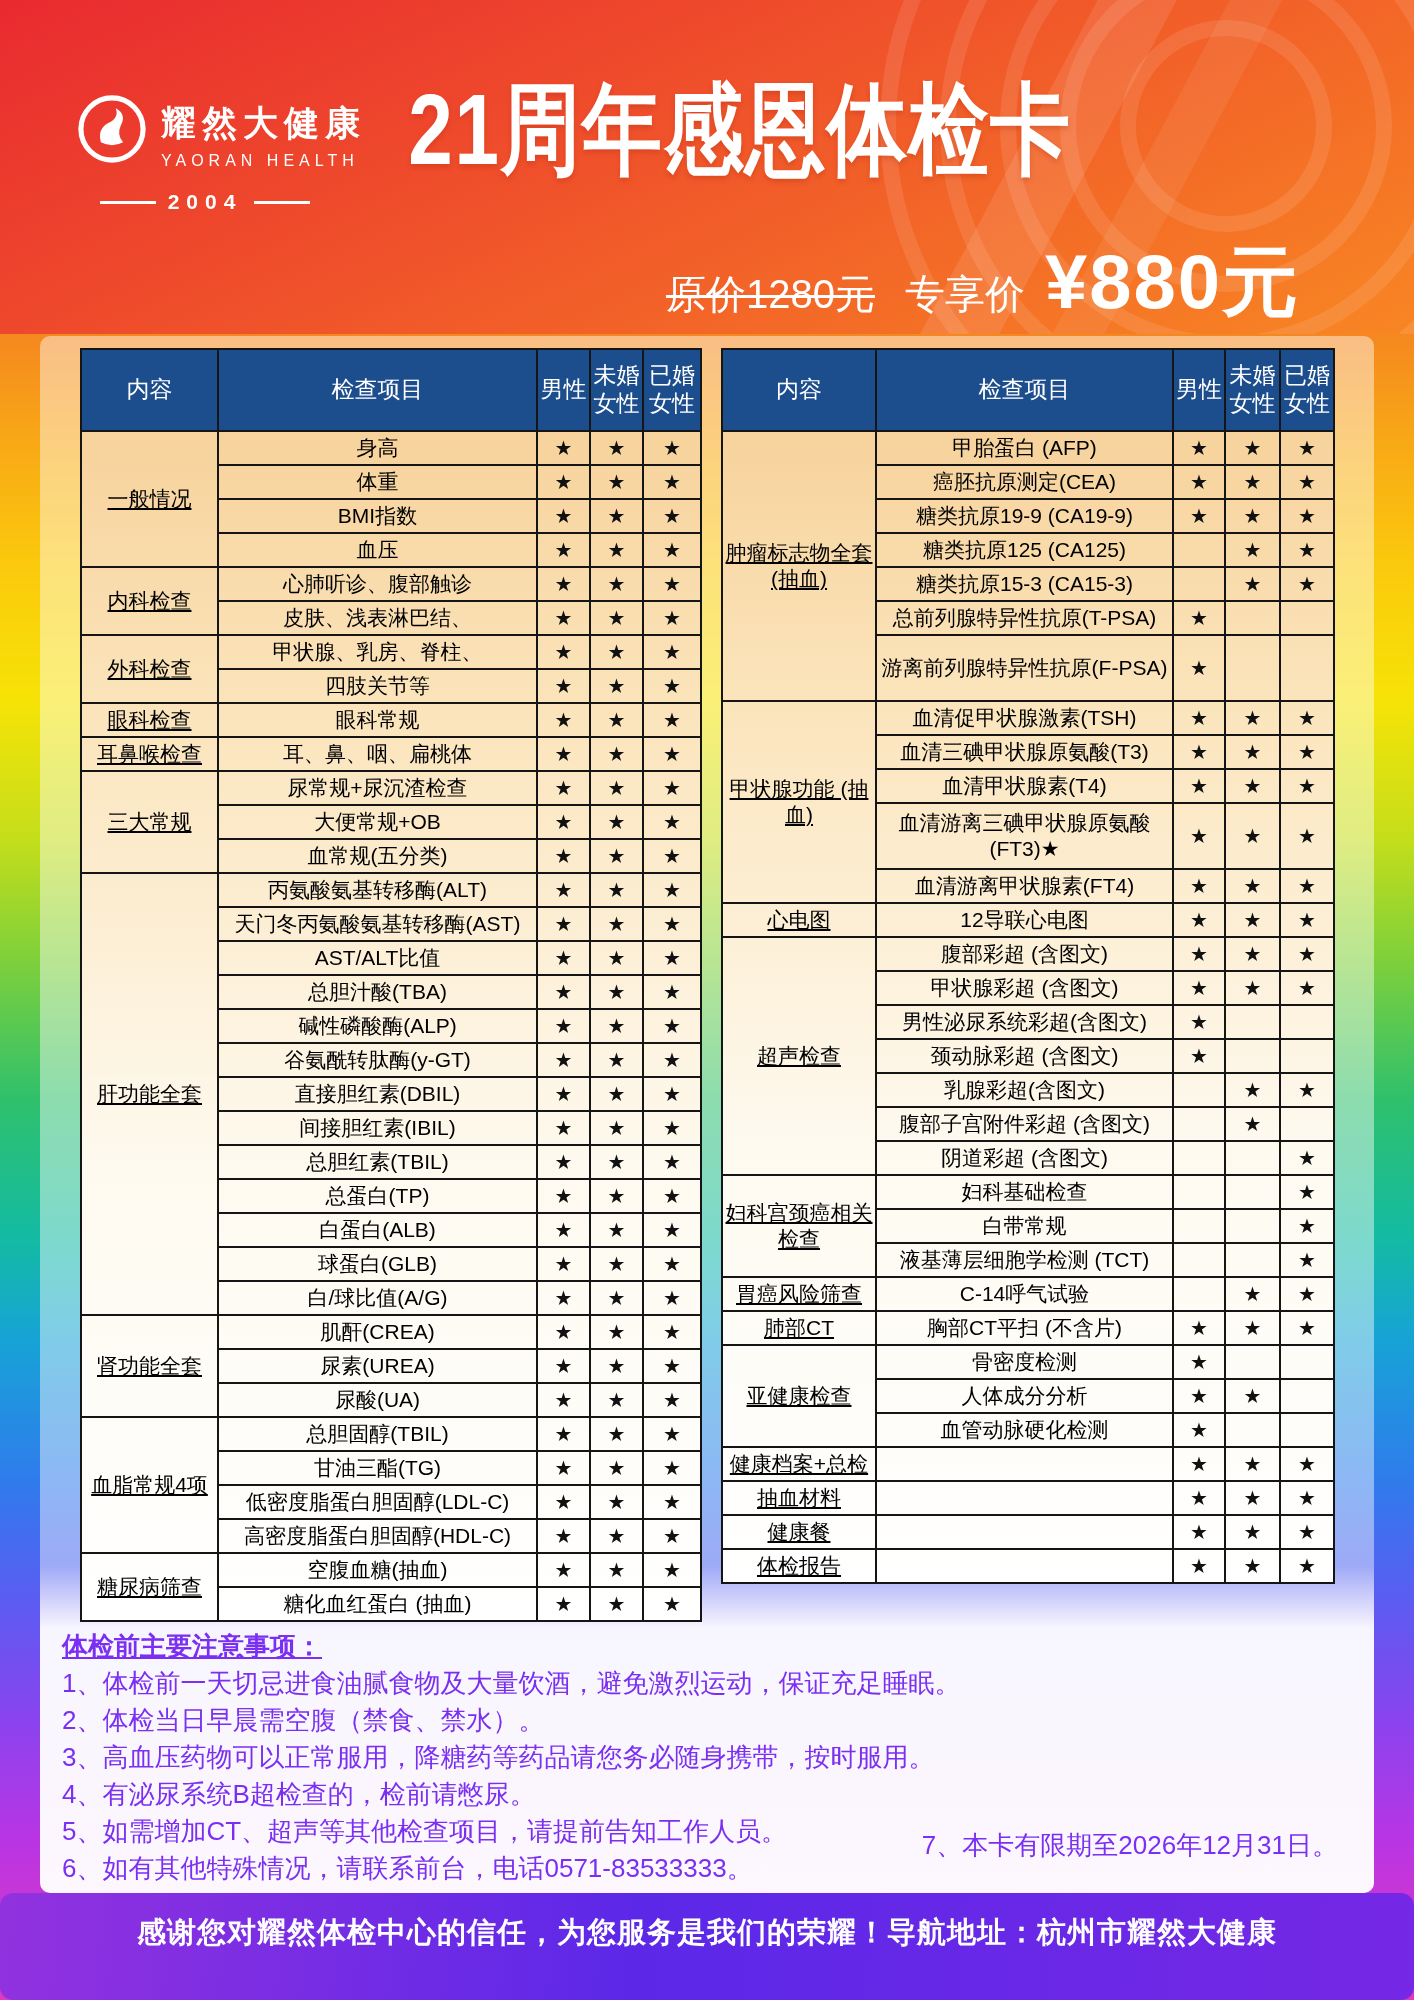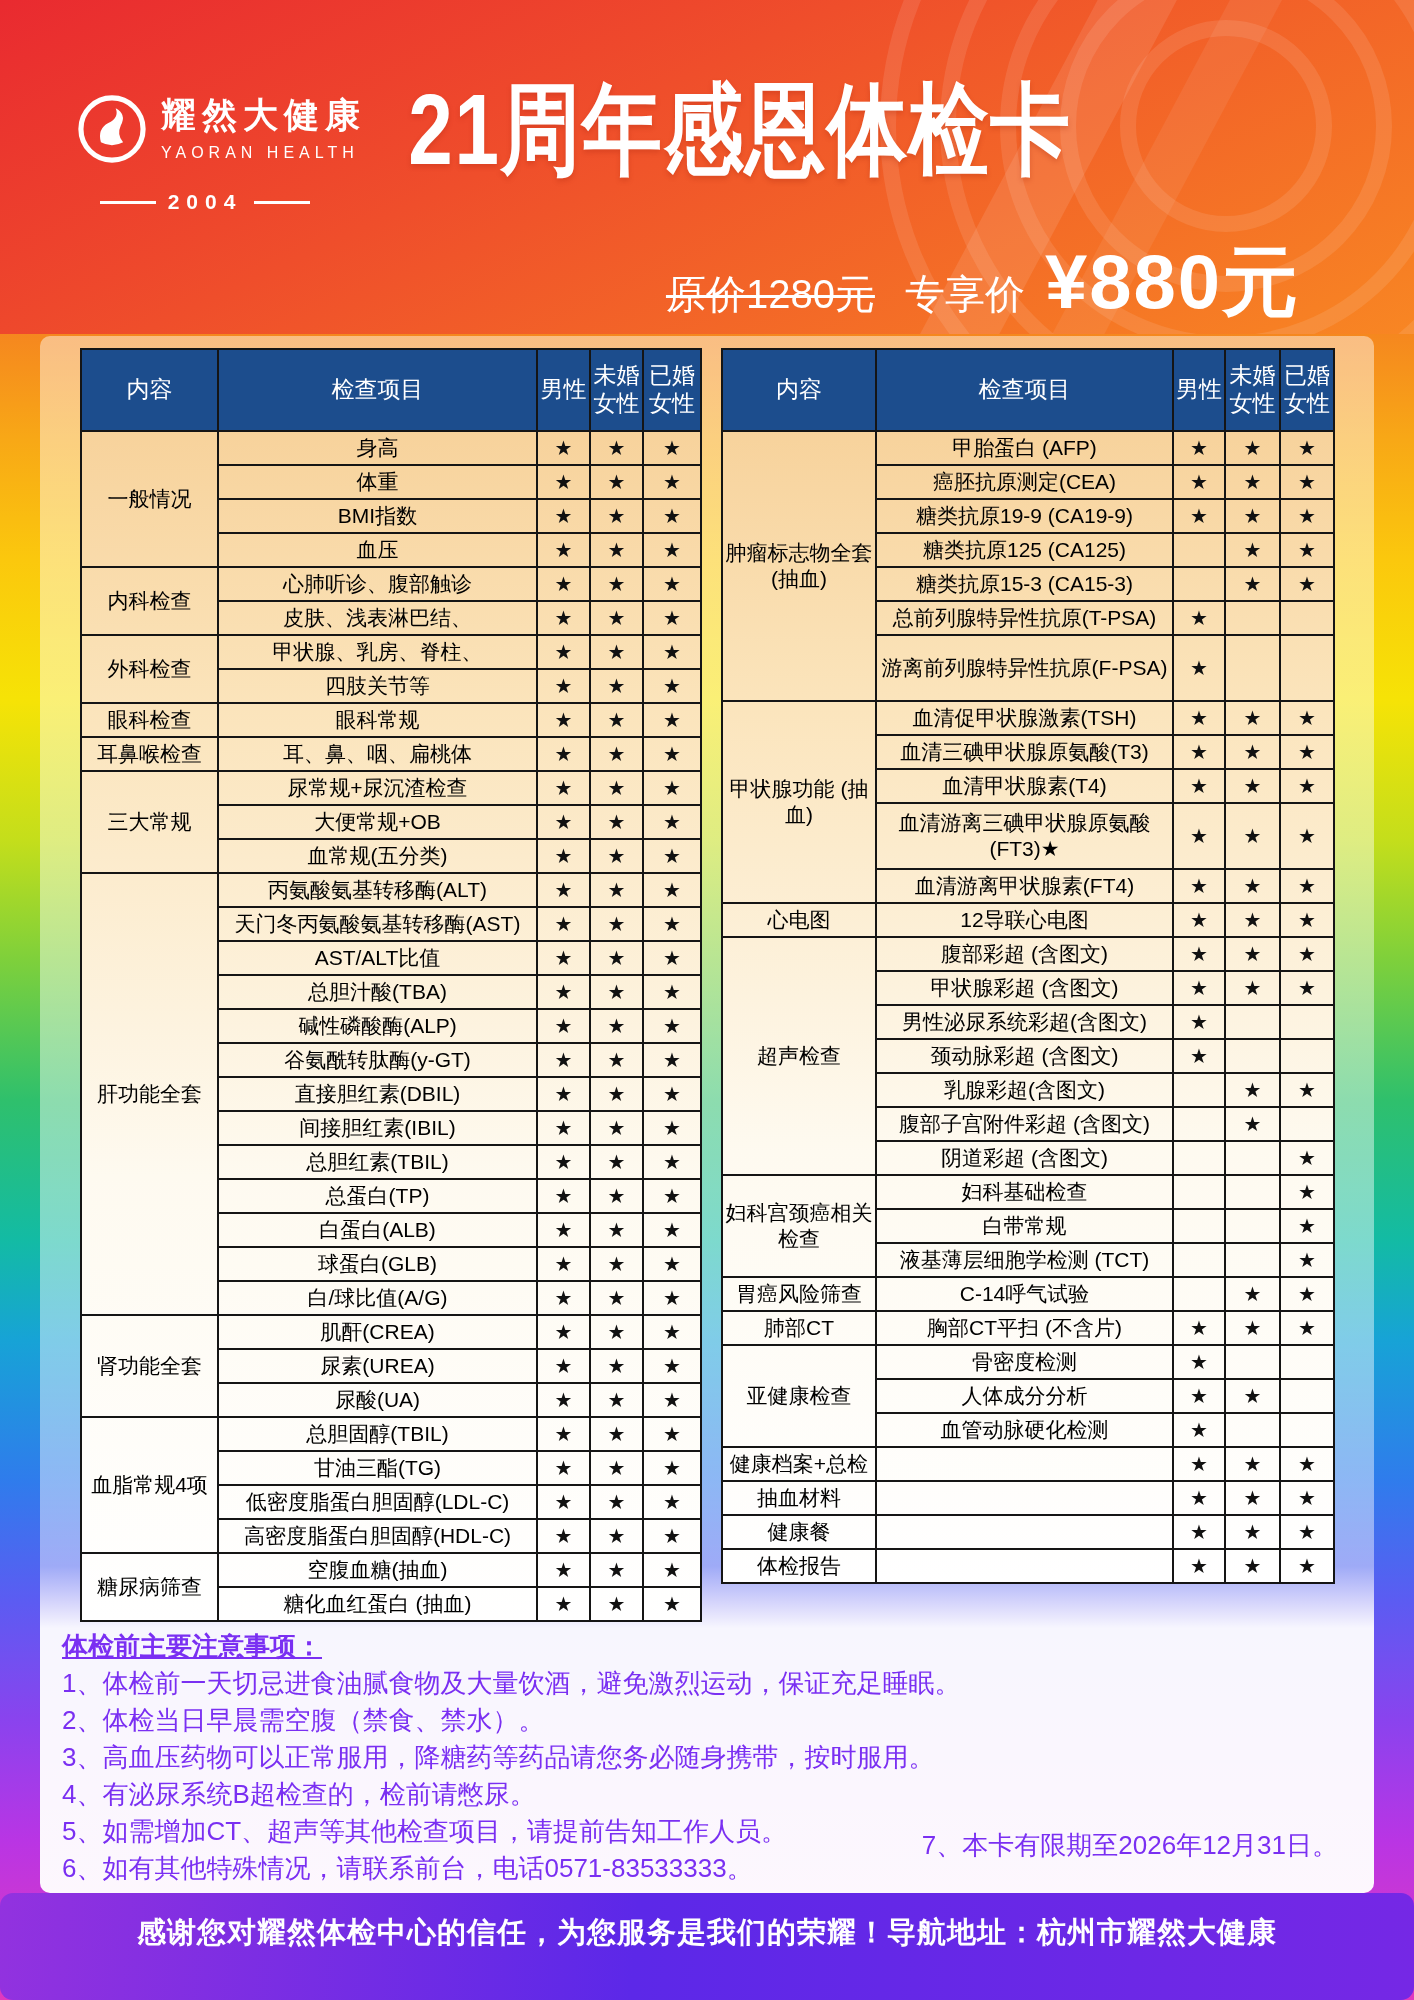--- a/index.html
+++ b/index.html
@@ -8,21 +8,21 @@
     background:linear-gradient(180deg,
       #e8243a 0%, #ef4a2b 8%, #f5861f 16.5%, #f8a816 22%, #fbc80d 28%,
       #f6e306 35%, #c4de1b 42%, #7ed03b 48%, #2fc06c 55%, #13bba4 62%,
       #17a3d6 67%, #2f7cec 74%, #5b5cf2 80%, #8a43ee 86%, #b935e4 92%, #e139bd 100%);}
   
   .header-zone{position:absolute;left:0;top:0;width:1414px;height:334px;overflow:hidden;
     background:linear-gradient(155deg,#e92a30 0%,#ef4e2b 40%,#f88623 100%);}
   .ring{position:absolute;border-radius:50%;border:16px solid rgba(255,255,255,0.10);}
   .streak{position:absolute;background:rgba(255,255,255,0.10);transform:rotate(28deg);}
   .logo{position:absolute;left:75px;top:92px;color:#fff;width:260px;}
-  .logo-top{display:flex;align-items:flex-start;}
+  .logo-top{display:flex;align-items:flex-end;}
   .logo-text{margin-left:12px;}
   .logo-name{font-size:35px;font-weight:bold;letter-spacing:6px;white-space:nowrap;}
   .logo-en{font-size:16px;letter-spacing:5px;margin-top:5px;white-space:nowrap;}
   .logo-year{display:flex;align-items:center;justify-content:center;margin-top:20px;}
   .logo-year .bar{width:56px;border-top:3px solid #fff;}
   .logo-year .yr{font-size:21px;font-weight:bold;letter-spacing:7px;margin:0 12px;}
   .main-title{position:absolute;left:320px;top:64px;width:840px;text-align:center;
     font-size:100px;font-weight:bold;color:#fff;letter-spacing:2px;white-space:nowrap;
     transform:scaleX(0.80);transform-origin:50% 50%;text-shadow:0 3px 6px rgba(160,30,10,0.25);}
   .price-row{position:absolute;top:232px;left:560px;width:740px;display:flex;
@@ -40,21 +40,21 @@
   .table-wrap.right{left:721px;}
   table.check-table{border-collapse:collapse;table-layout:fixed;
     background:linear-gradient(180deg,#f6cd92 0%,#fbe4bb 28%,#fefaf0 65%,#ffffff 100%);}
   .check-table th,.check-table td{border:2px solid #151515;text-align:center;
     vertical-align:middle;padding:0;overflow:hidden;}
   .check-table th{background:#1c4d8d;color:#fff;font-weight:normal;font-size:23px;
     height:80px;line-height:1.2;}
   .check-table tr{height:34px;}
   .check-table tr.tall{height:66px;}
   .check-table tr.head-row{height:80px;}
-  .check-table td.cat{font-size:21px;color:#000;line-height:1.25;}
+  .check-table td.cat{font-size:21px;color:#000;line-height:1.25;text-decoration:underline;}
   .check-table td.item{font-size:21px;color:#000;line-height:1.25;}
   .check-table td.starc{font-size:20px;color:#111;}
   
   .notes{position:absolute;left:62px;top:1628px;width:1060px;color:#7a2ff2;
     font-size:26px;line-height:37px;}
   .notes .notes-title{font-weight:bold;text-decoration:underline;}
   .side-note{position:absolute;top:1828px;right:76px;font-size:26px;color:#7a2ff2;}
   
   .footer{position:absolute;left:0;top:1893px;width:1414px;height:107px;
     background:linear-gradient(95deg,#9232df 0%,#5c28e8 45%,#7528e5 100%);border-radius:13px;}

